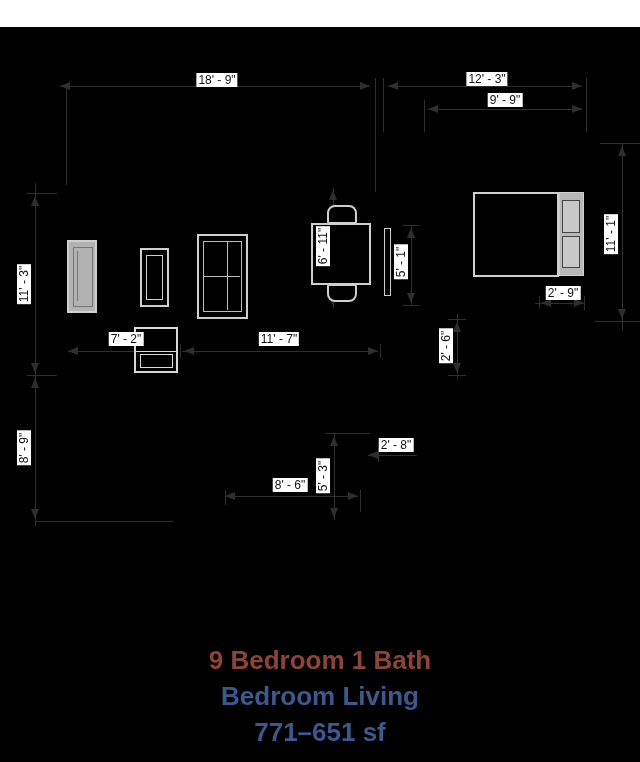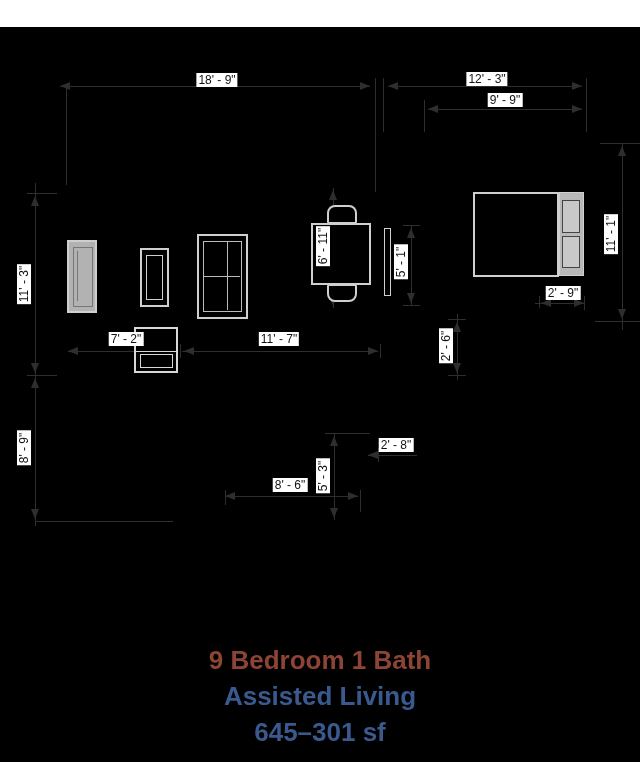--- a/index.html
+++ b/index.html
@@ -149,16 +149,16 @@
   <div class="rlab" style="left:24px;top:284px;">11' - 3"</div>
   <div class="rlab" style="left:24px;top:448px;">8' - 9"</div>
   <div class="rlab" style="left:611px;top:234px;">11' - 1"</div>
   <div class="rlab" style="left:323px;top:246px;">6' - 11"</div>
   <div class="rlab" style="left:401px;top:262px;">5' - 1"</div>
   <div class="rlab" style="left:446px;top:346px;">2' - 6"</div>
   <div class="rlab" style="left:323px;top:476px;">5' - 3"</div>
 
   <div id="titles">
     <div class="t1" style="color:#8e4435;">9 Bedroom 1 Bath</div>
-    <div class="t2" style="color:#3a5a8f;">Assisted Living</div>
-    <div class="t3" style="color:#3a5a8f;">645–301 sf</div>
+    <div class="t2" style="color:#3a5a8f;">Bedroom Living</div>
+    <div class="t3" style="color:#3a5a8f;">771–651 sf</div>
   </div>
 </div>
 
 </body></html>

